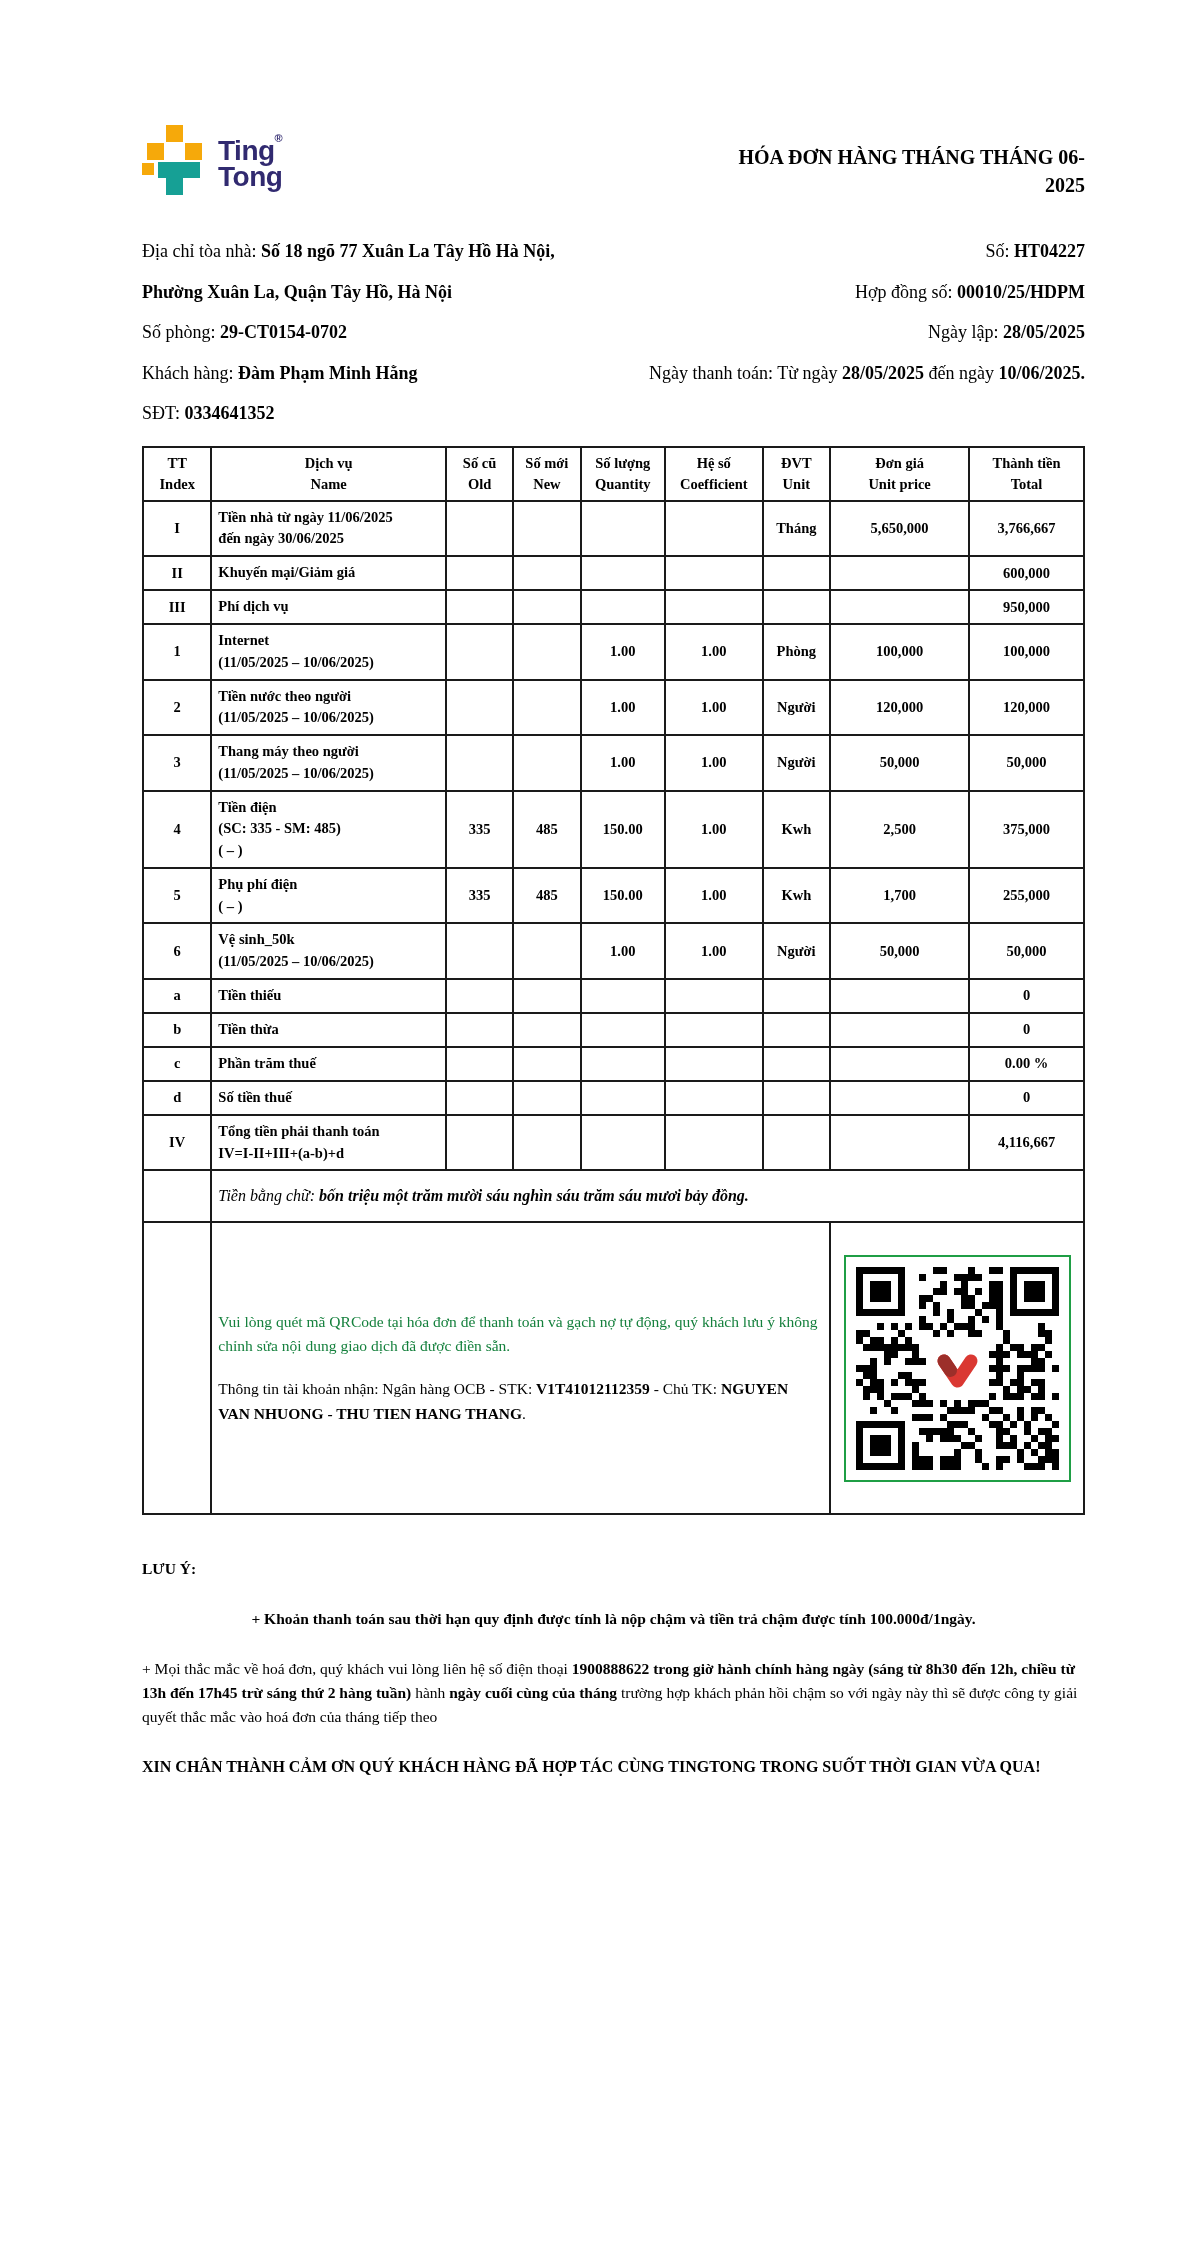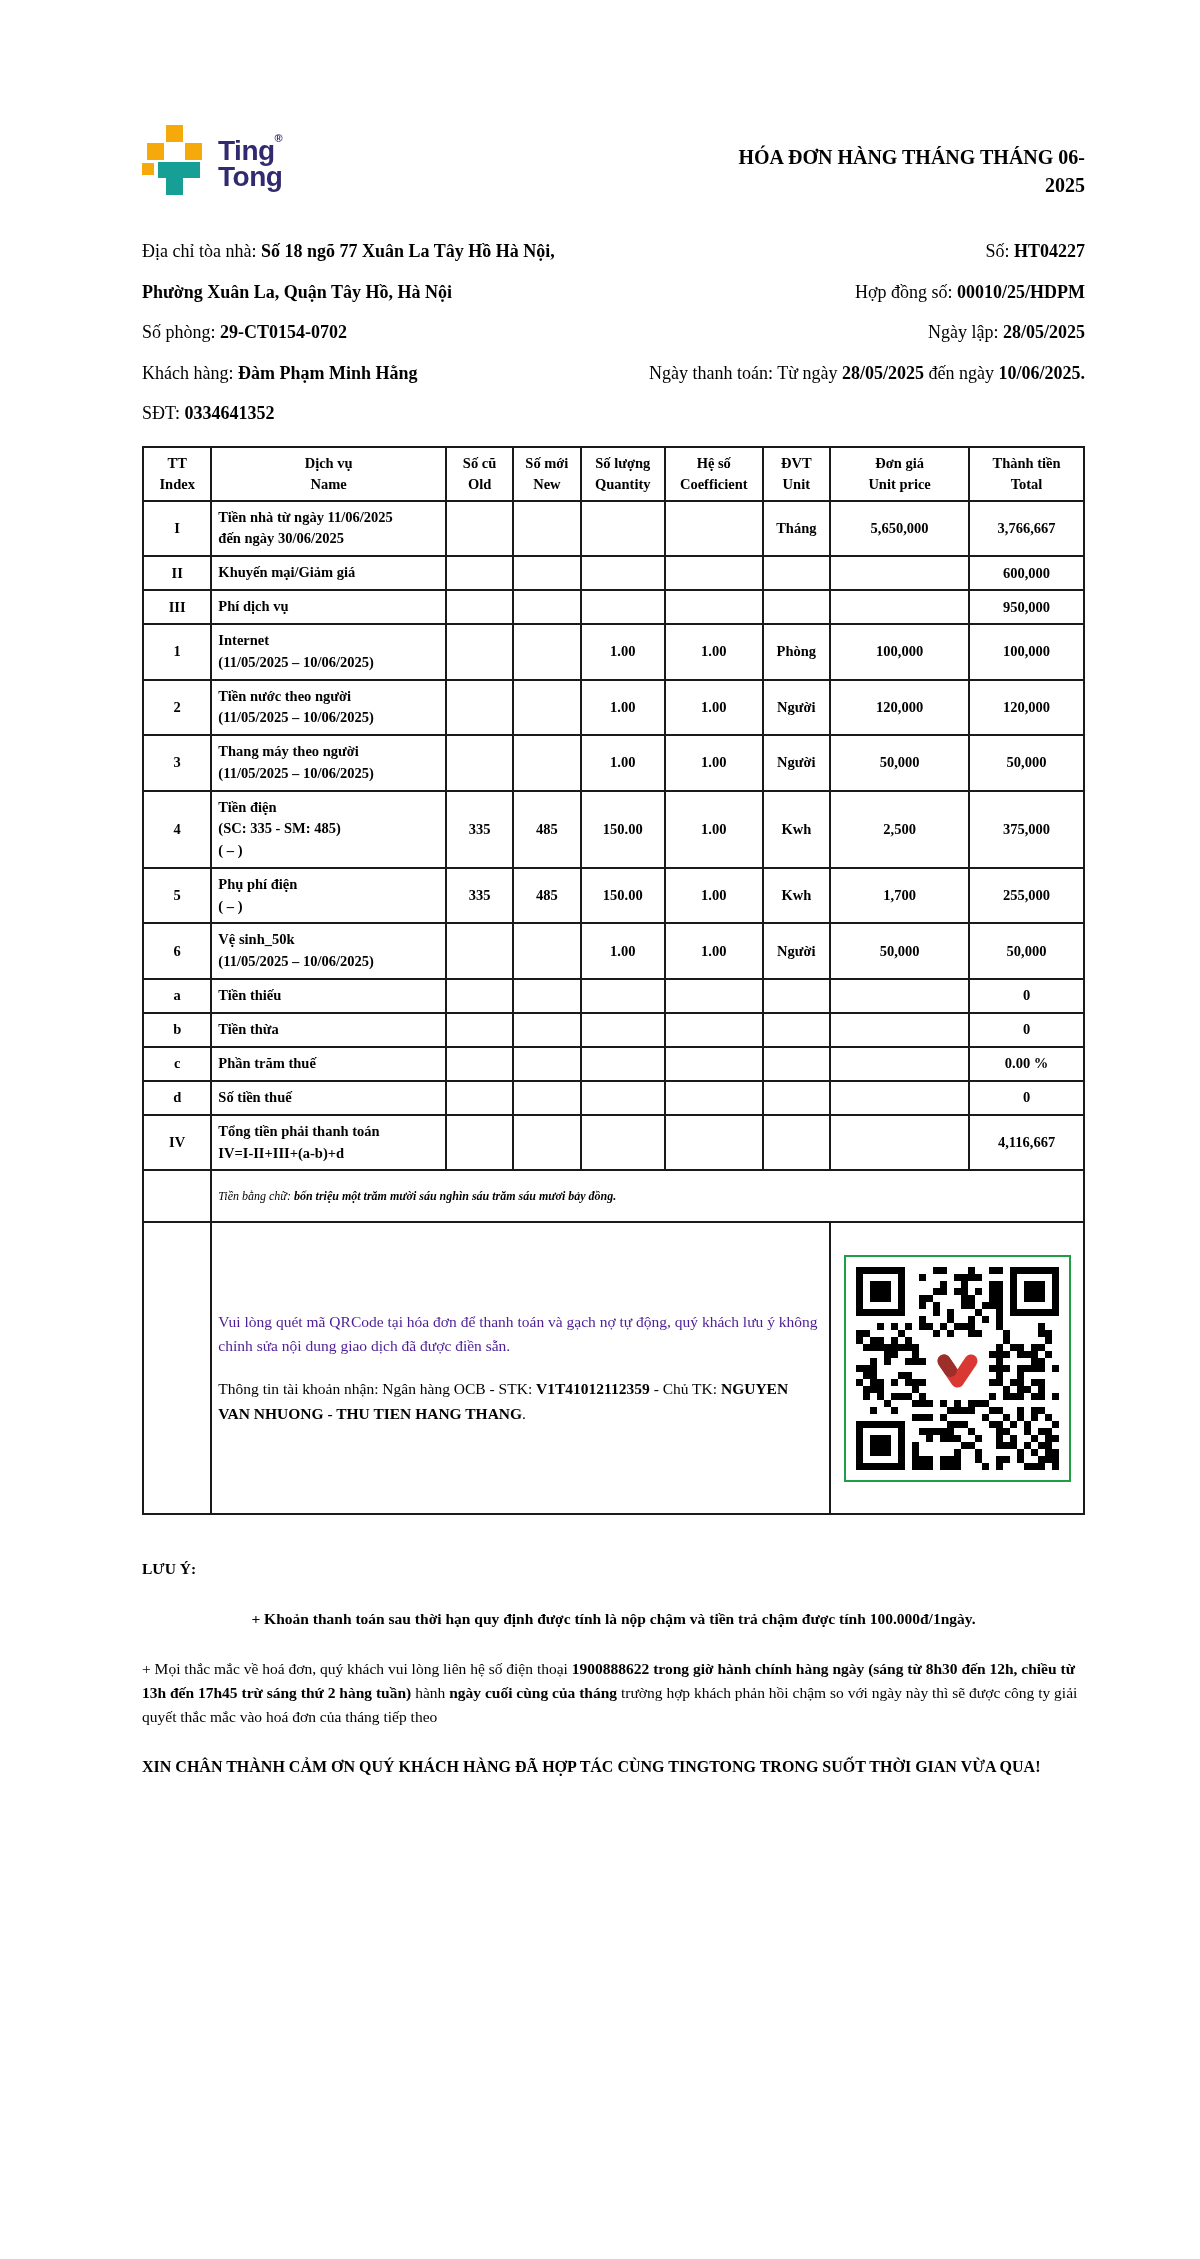--- a/index.html
+++ b/index.html
@@ -50,31 +50,31 @@
   table.inv th { text-align:center; white-space:pre-line; line-height:1.45; height:52px; }
   td.ci { text-align:center; }
   td.cn { text-align:left; white-space:pre-line; line-height:1.5; padding-left:9px; }
   td.cc { text-align:center; }
   td.cr { text-align:center; padding-right:9px; }
   tr.r2 td { height:52px; }
   tr.r1 td { height:34px; }
   tr.r3 td { height:68px;margin-left:12px; }
 
   td.words {
-    font-weight:normal; font-style:italic; font-size:12px;
+    font-weight:normal; font-style:italic; font-size:16px;
     padding:9px 10px; height:52px;margin-left:37px;
   }
   td.words b { font-style:italic; }
 
   
   td.qrtext {
     font-weight:normal; font-size:15.5px; line-height:1.6;
     padding:20px 30px 20px 12px; height:292px; vertical-align:middle;
   }
-  .red-note { color:#4c1d95; margin-bottom:18px; }
+  .red-note { color:#15803d; margin-bottom:18px; }
   td.qrcell { text-align:center; vertical-align:middle; padding:10px; }
   .qr-box {
     display:inline-block; border:2px solid #1f9e45;
     padding:10px 10px 6px 10px; background:#fff;
   }
 
   
   .notes { margin-top:42px; font-size:15.5px; line-height:1.55; }
   .notes .nh { font-weight:bold; margin-bottom:26px; }
   .notes .n1 { font-weight:bold; margin-bottom:26px;text-align:center; }

